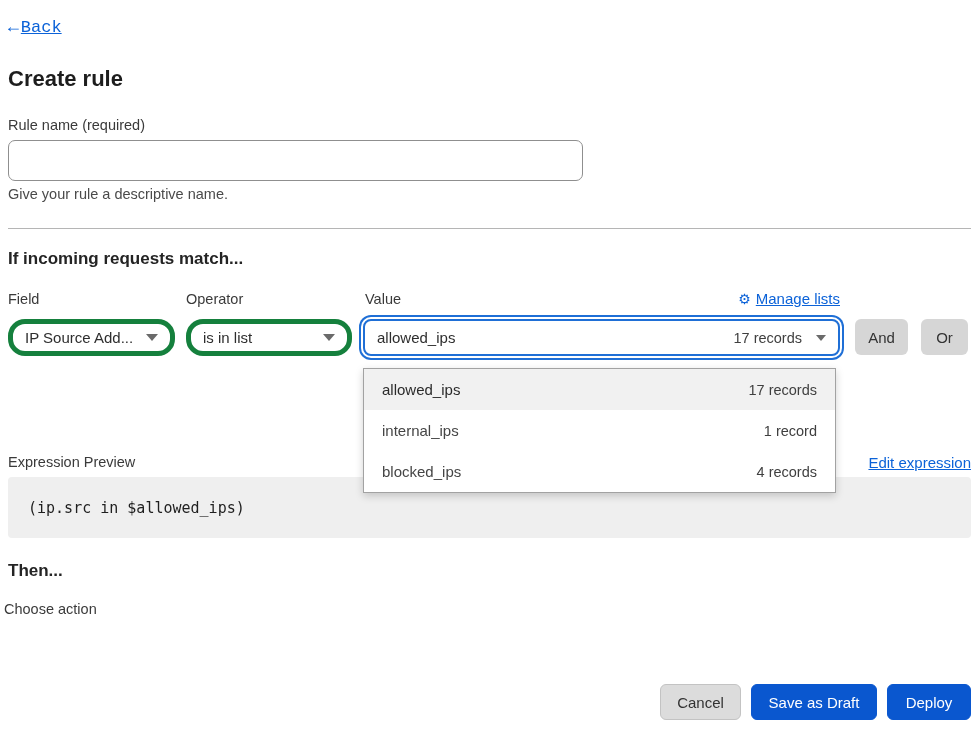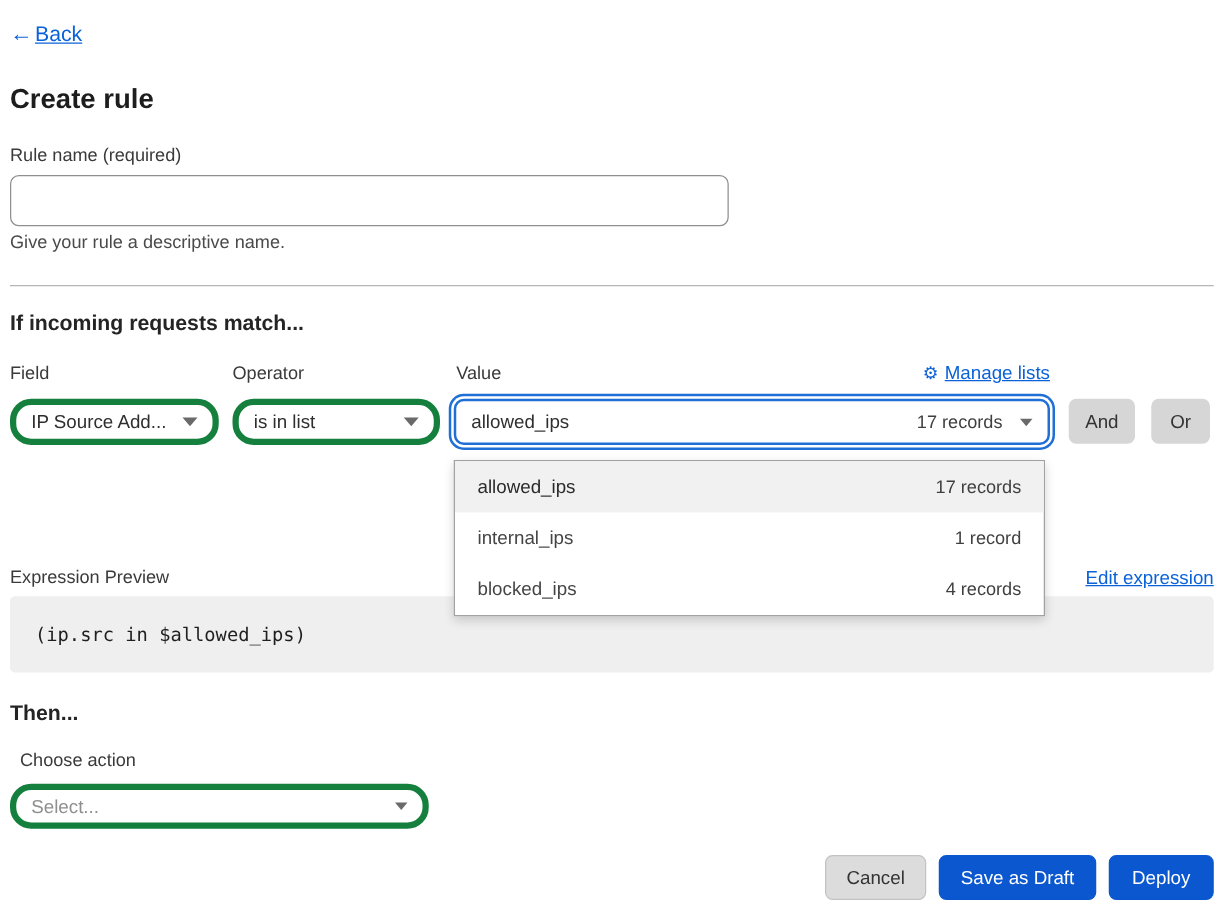--- a/index.html
+++ b/index.html
@@ -3,21 +3,21 @@
 <meta charset="utf-8">
 <style>
   * { margin:0; padding:0; box-sizing:border-box; }
   html,body { width:979px; height:739px; background:#ffffff;
     font-family:"Liberation Sans","DejaVu Sans",sans-serif; color:#303030; }
   #app { position:relative; width:979px; height:739px; overflow:hidden; background:#fff; }
 
   .link { color:#0b62d8; text-decoration:underline; cursor:pointer; }
 
   
-  .back { position:absolute; left:8px; top:17px; font-size:17px; color:#0b62d8; }
+  .back { position:absolute; left:8px; top:17px; font-size:17px; color:#0b62d8;font-family:Liberation Mono, monospace; }
   .back .arrow { text-decoration:none; margin-right:2px; font-size:18px; }
 
   
   .title { position:absolute; left:8px; top:66px; font-size:22px; font-weight:700; color:#1d1d1d; }
   .about-pill { position:absolute; left:130px; top:68px; height:26px; display:flex; align-items:center;
     gap:7px; padding:0 13px; background:#ebebf9; border-radius:13px; color:#4343b8; font-size:15px; cursor:pointer; }
   .book-icon { display:inline-flex; }
 
   
   .field-label { position:absolute; font-size:14.5px; color:#3a3a3a; }
@@ -141,23 +141,19 @@
     </div>
   </div>
 
   <div class="expr-label">Expression Preview</div>
   <div class="edit-expr link">Edit expression</div>
   <div class="code-block">
     <span class="code">(ip.src in $allowed_ips)</span>
   </div>
 
   <div class="section-heading" style="top:561px;">Then...</div>
-  <div class="field-label" style="left:16px; top:601px;">Choose action</div>
-  <div class="select action-select">
-    <span class="grow placeholder">Select...</span>
-    <span class="caret" style="border-left-width:5px;border-right-width:5px;border-top-width:6px;"></span>
-  </div>
+  <div class="field-label" style="left:4px; top:601px;">Choose action</div>
 
   <button class="btn btn-cancel">Cancel</button>
   <button class="btn btn-blue btn-save">Save as Draft</button>
   <button class="btn btn-blue btn-deploy">Deploy</button>
 
 </div>
 
 </body></html>

